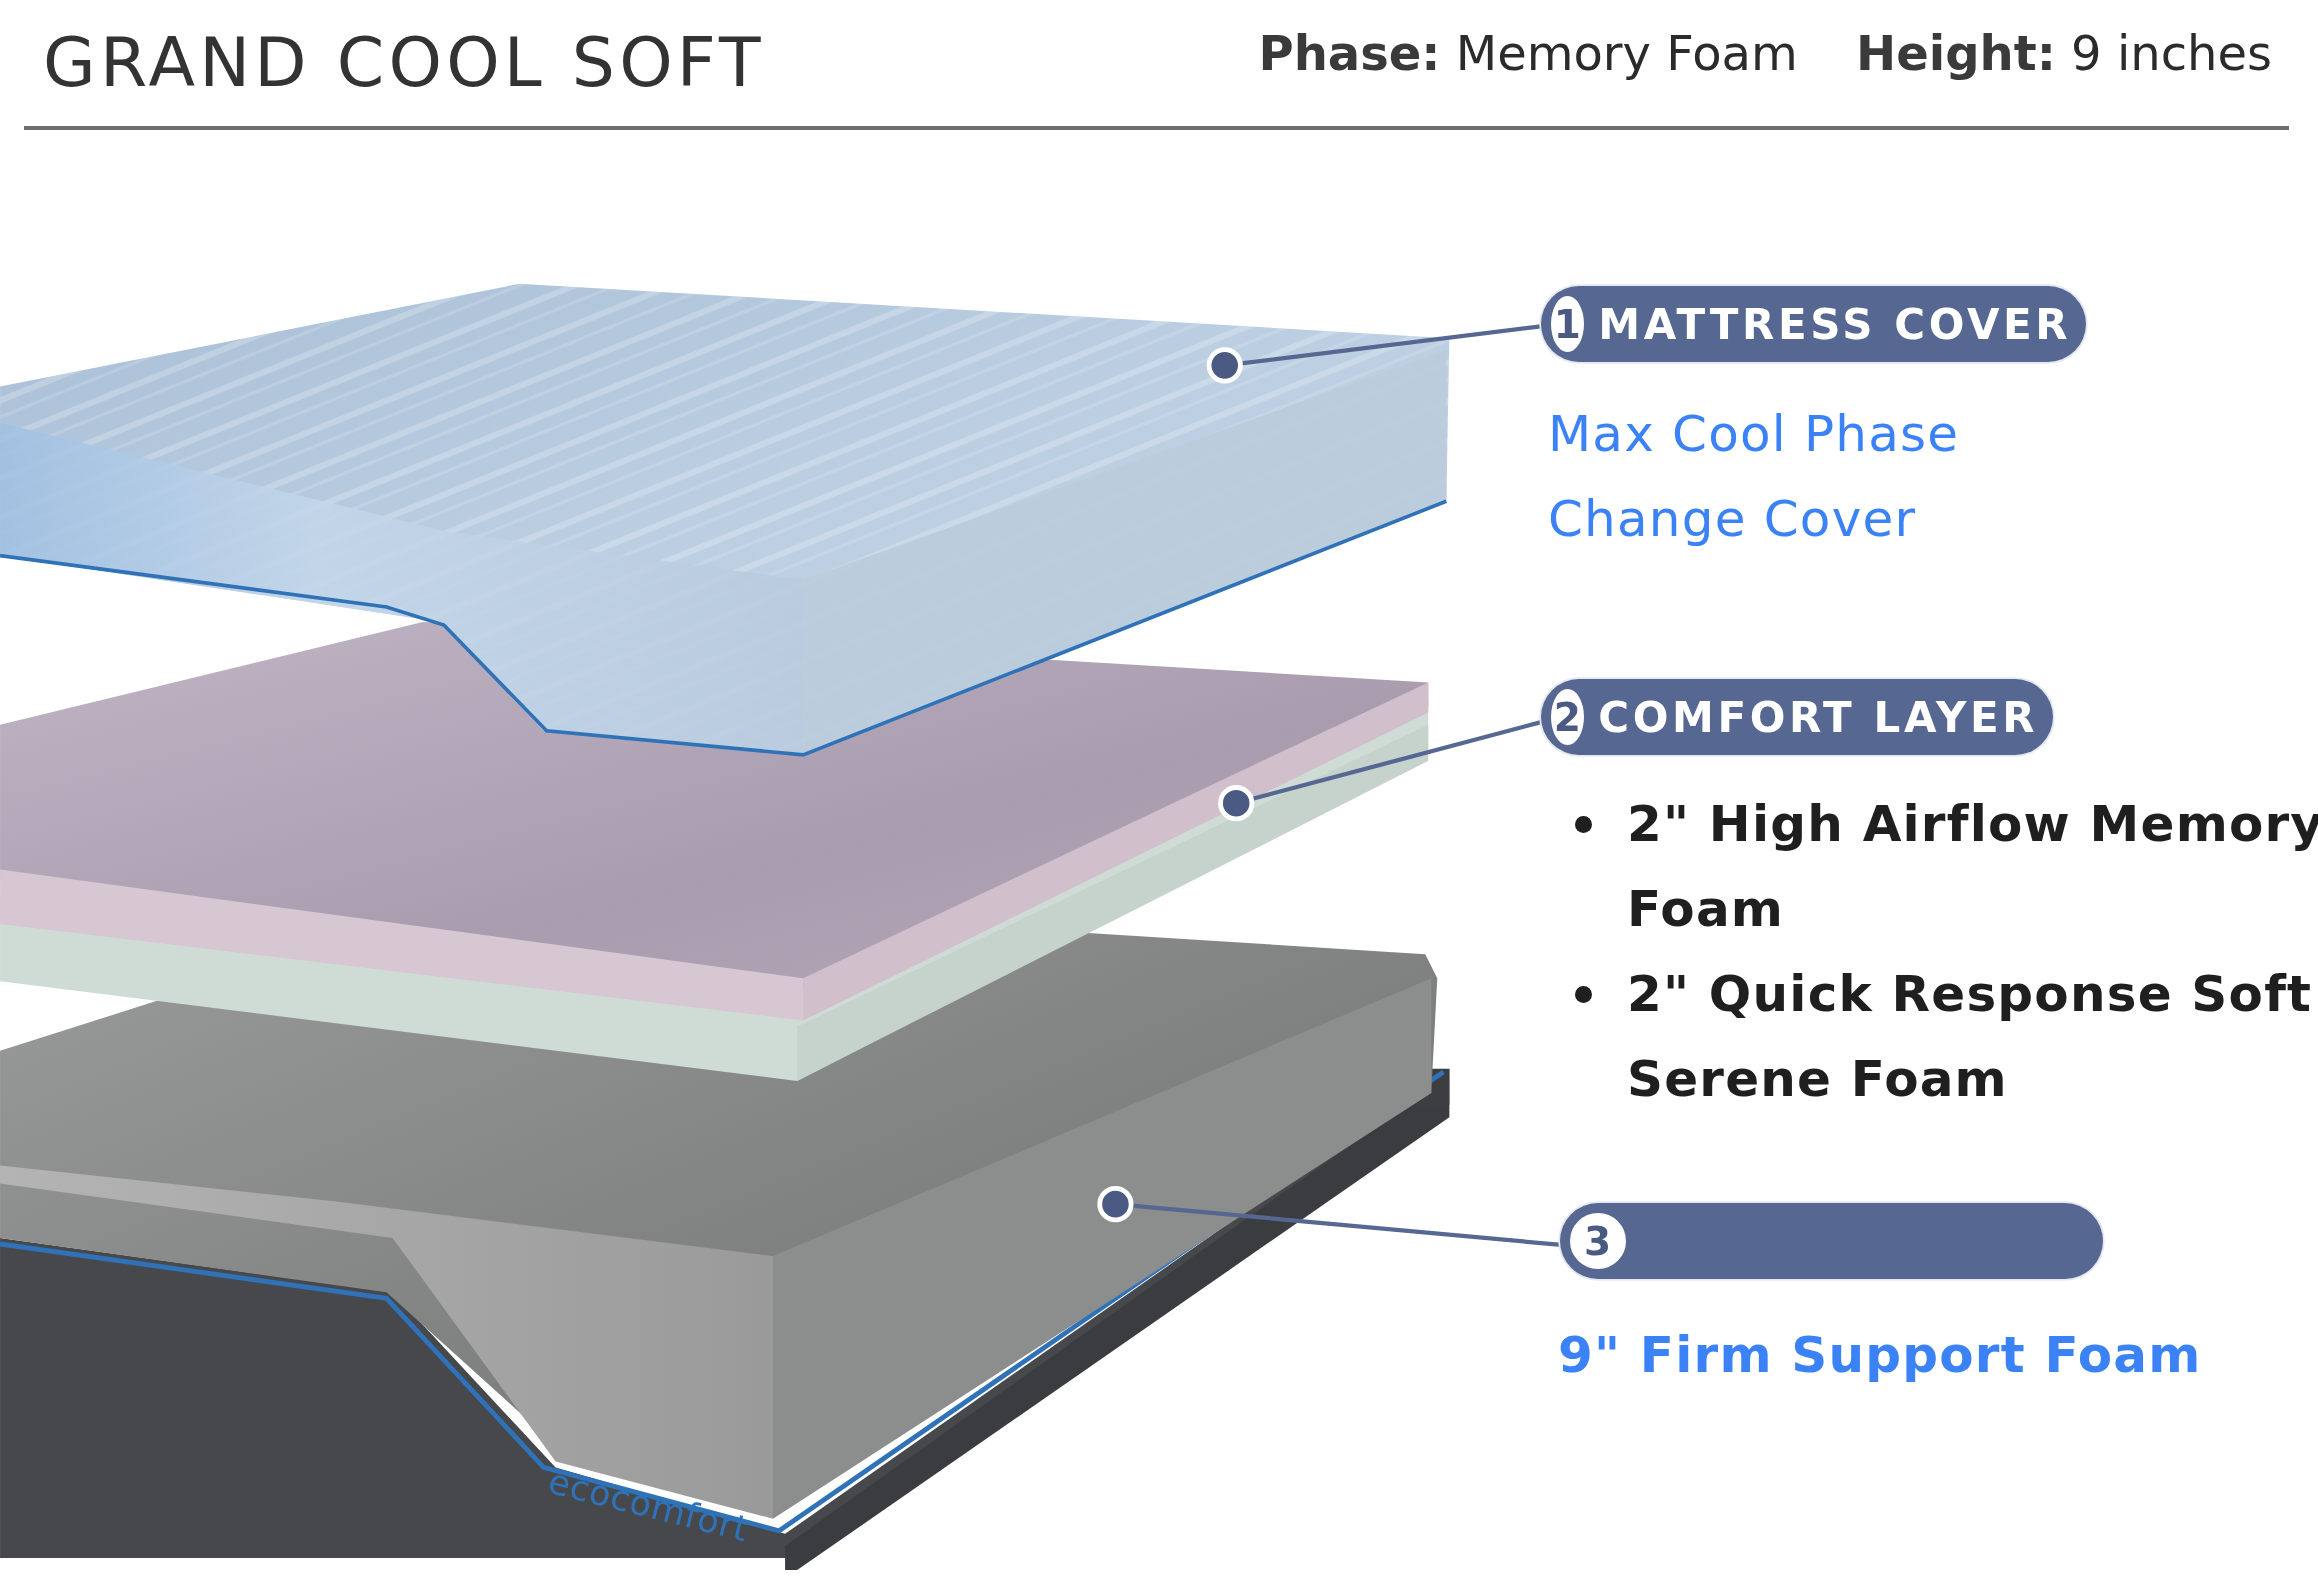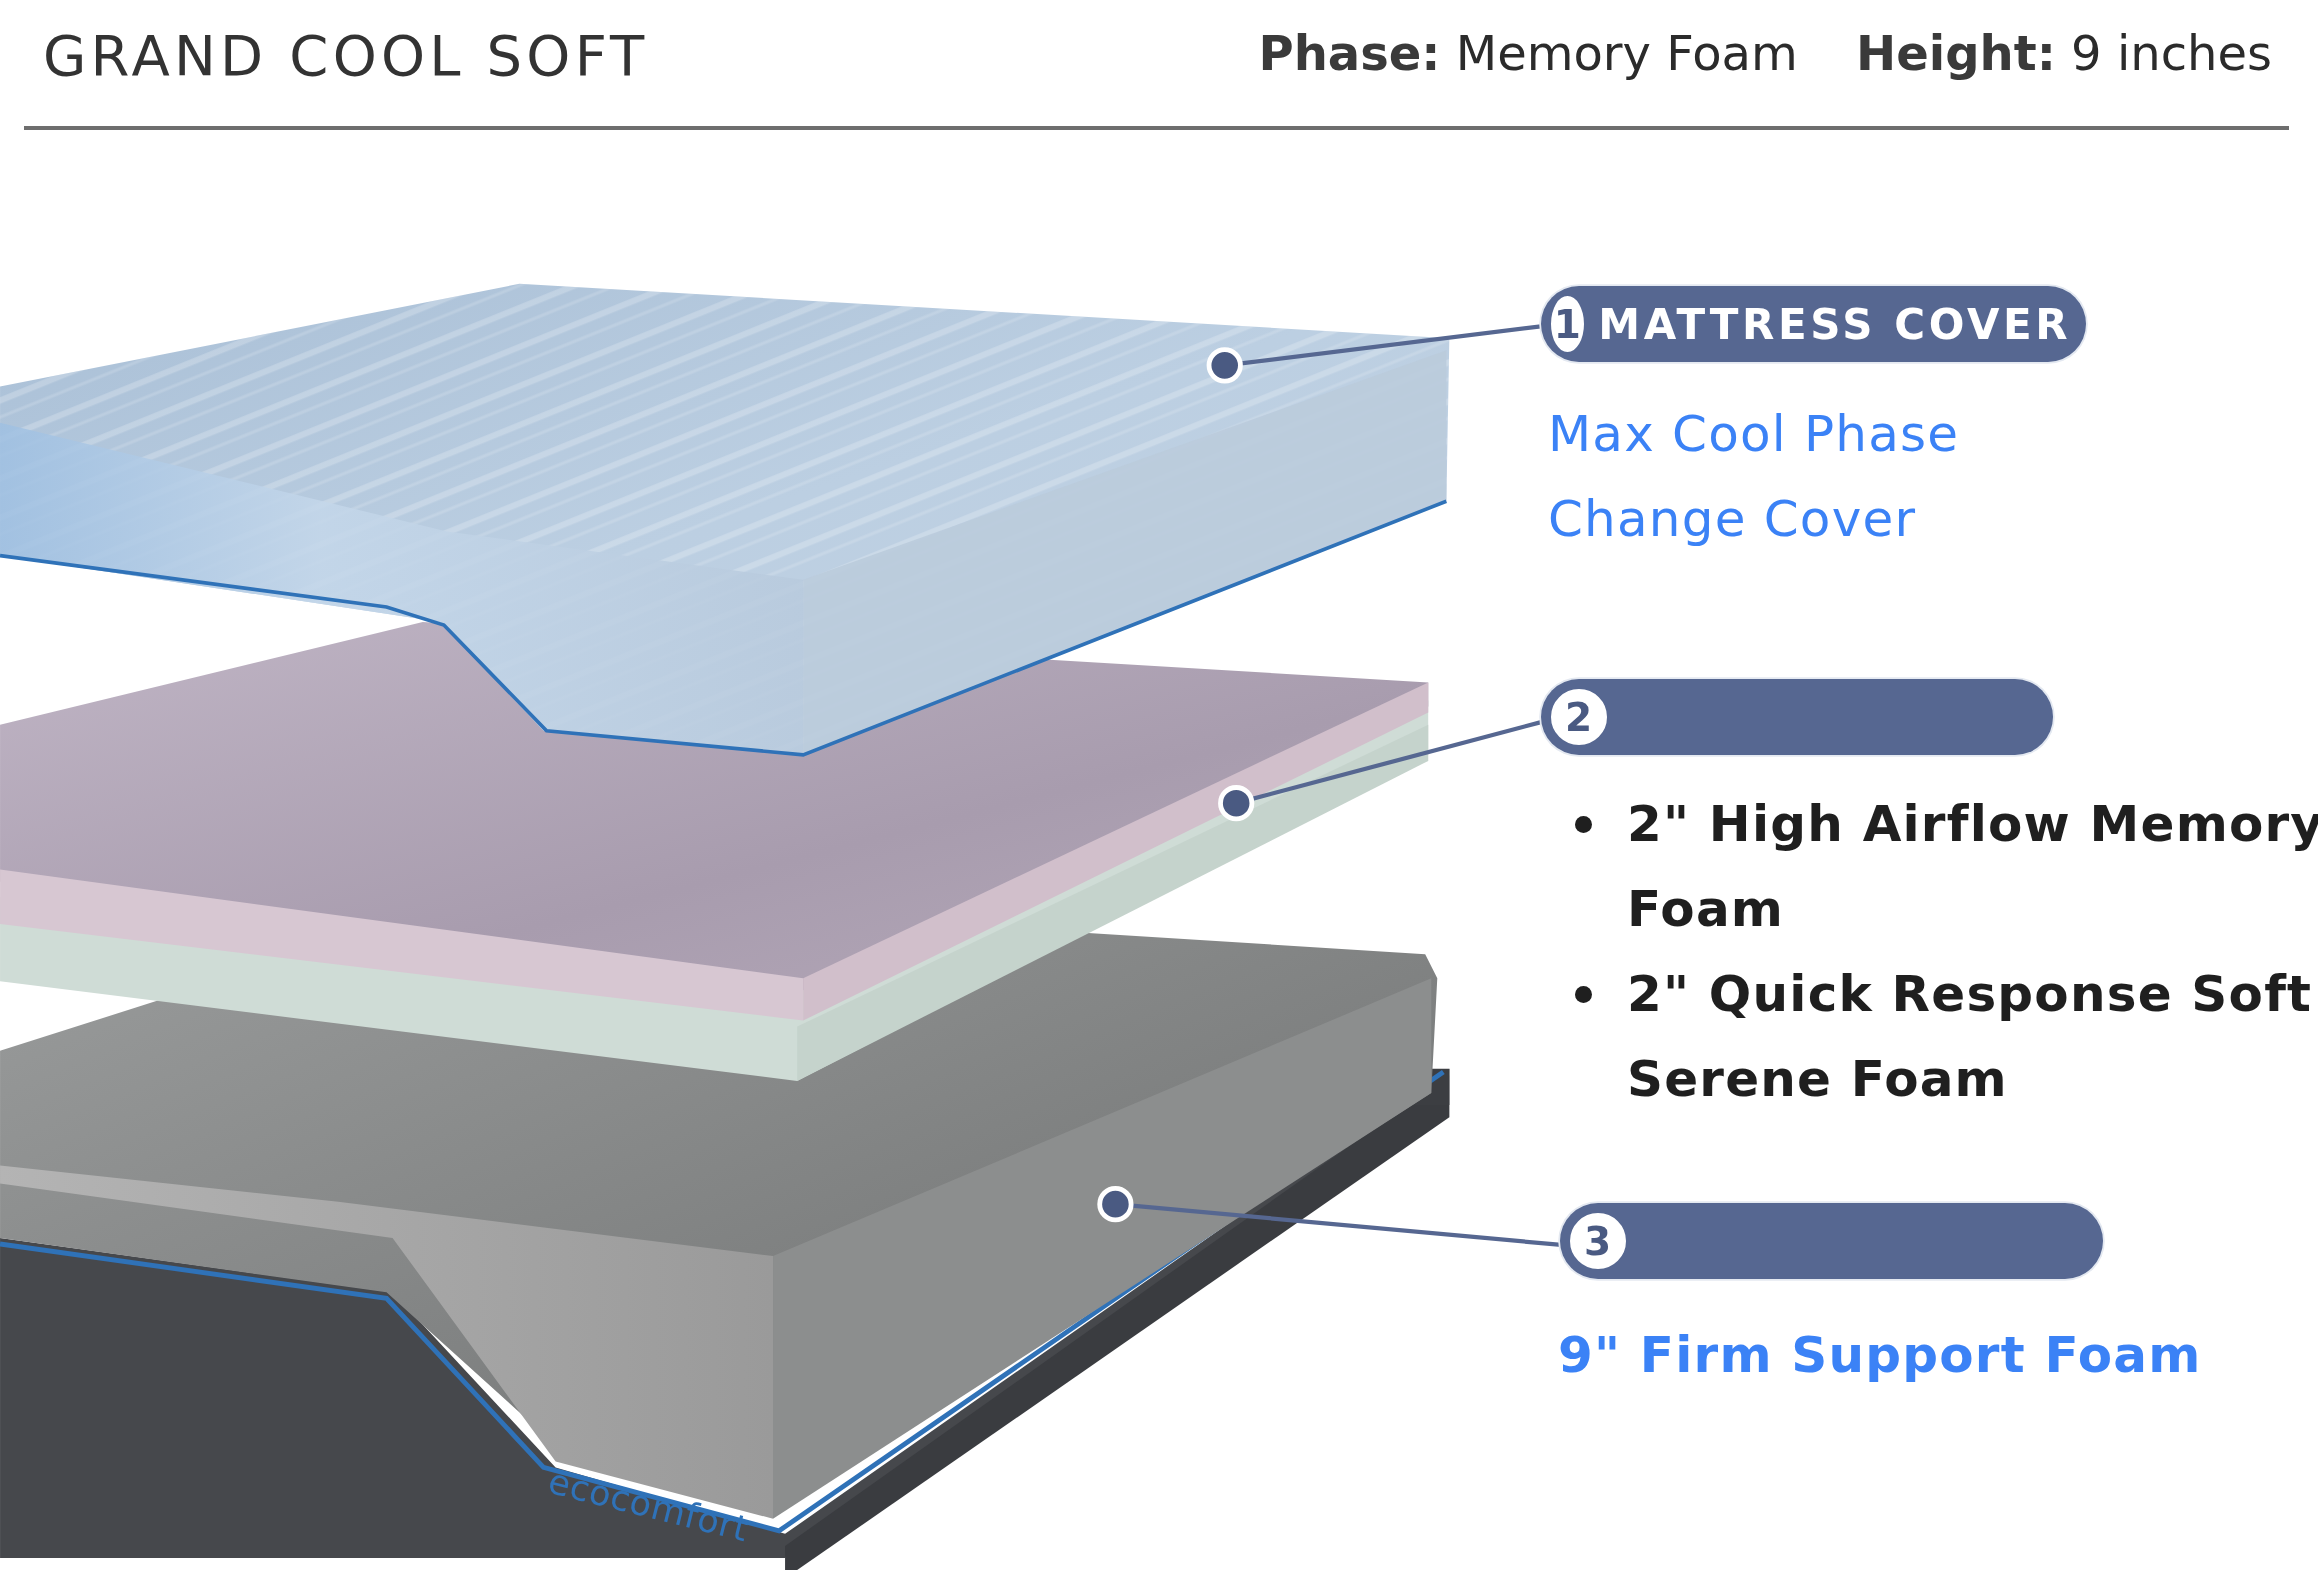--- a/index.html
+++ b/index.html
@@ -1,17 +1,17 @@
 <!DOCTYPE html>
 <html style="font-size:9.7px"><head>
   <meta charset="utf-8">
   <style>
     html, body { margin: 0; padding: 0; background: #ffffff; }
     body { width: 2319px; height: 1587px; position: relative; overflow: hidden; font-family: "DejaVu Sans", "Liberation Sans", sans-serif; color: #1f1f1f; }
-    .header-title { position: absolute; left: 43px; top: 23px; font-size: 56px; letter-spacing: 4.2px; font-weight: 400; color: #333333; white-space: nowrap; }
+    .header-title { position: absolute; left: 43px; top: 23px; font-size: 68px; letter-spacing: 4.2px; font-weight: 400; color: #333333; white-space: nowrap; }
     .header-specs { position: absolute; right: 47px; top: 25px; font-size: 48px; white-space: nowrap; color: #333333; }
     .header-specs .spec { display: inline-block; margin-left: 43px; }
     .header-specs .spec-label { font-weight: 600; color: #3a3a3a; }
     .header-specs .spec-value { font-weight: 400; color: #2b2b2b; }
     .divider { position: absolute; left: 23.5px; top: 126px; width: 2265px; height: 3.6px; background: #6e6e6e; }
     .illustration { position: absolute; left: 0; top: 0; width: 2319px; height: 1587px; }
     .pill { position: absolute; height: 76px; border-radius: 38px; background: #566791; display: flex; align-items: center; box-sizing: border-box; padding-left: 9.7px; padding-right: 30px; box-shadow: 0 0 0 1.8px #e4e9f1; }
     .pill .num { width: 56px; height: 56px; border-radius: 50%; background: #ffffff; border: 3.6px solid #ffffff; box-sizing: border-box; display: flex; align-items: center; justify-content: center; color: #4a5a82; font-weight: 700; font-size: 39px; margin-right: 14.5px; }
     .pill .label { color: #ffffff; font-weight: 700; font-size: 42px; letter-spacing: 3.6px; white-space: nowrap; }
     .desc { position: absolute; font-size: 50px; line-height: 85px; color: #3b82f6; font-weight: 500; white-space: nowrap; letter-spacing: 1.2px; }
@@ -123,20 +123,21 @@
 
 <div class="pill" style="left:1541px; top:286px; width:545px;">
   <span class="num">1</span>
   <span class="label">MATTRESS COVER</span>
 </div>
 <div class="desc" style="left:1548px; top:392px;">Max Cool Phase</div>
 <div class="desc" style="left:1548px; top:477px;">Change Cover</div>
 
 <div class="pill" style="left:1541px; top:679px; width:512px;">
   <span class="num">2</span>
+  <span class="label">COMFORT LAYER</span>
 </div>
 <ul class="bullets" style="left:1565px; top:782px;">
   <li>
     <div>2" High Airflow Memory</div>
     <div>Foam</div>
   </li>
   <li>
     <div>2" Quick Response Soft</div>
     <div>Serene Foam</div>
   </li>

